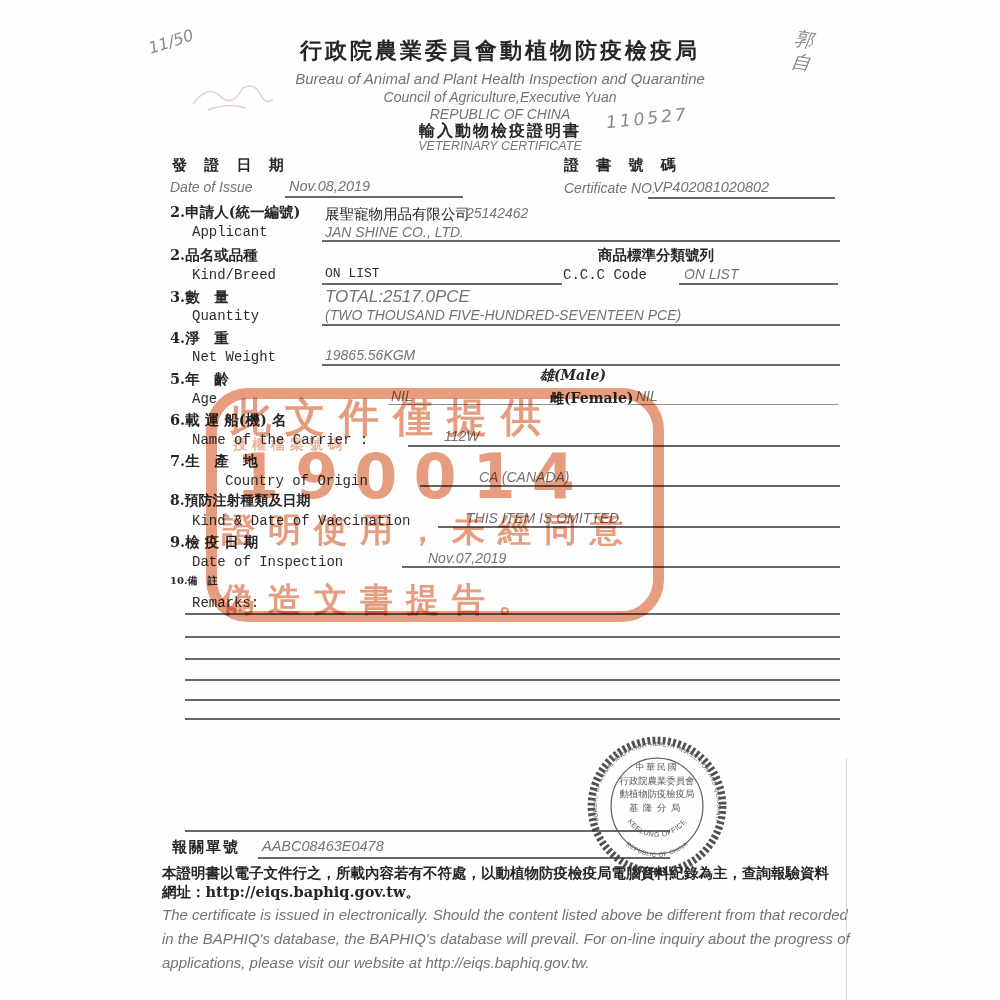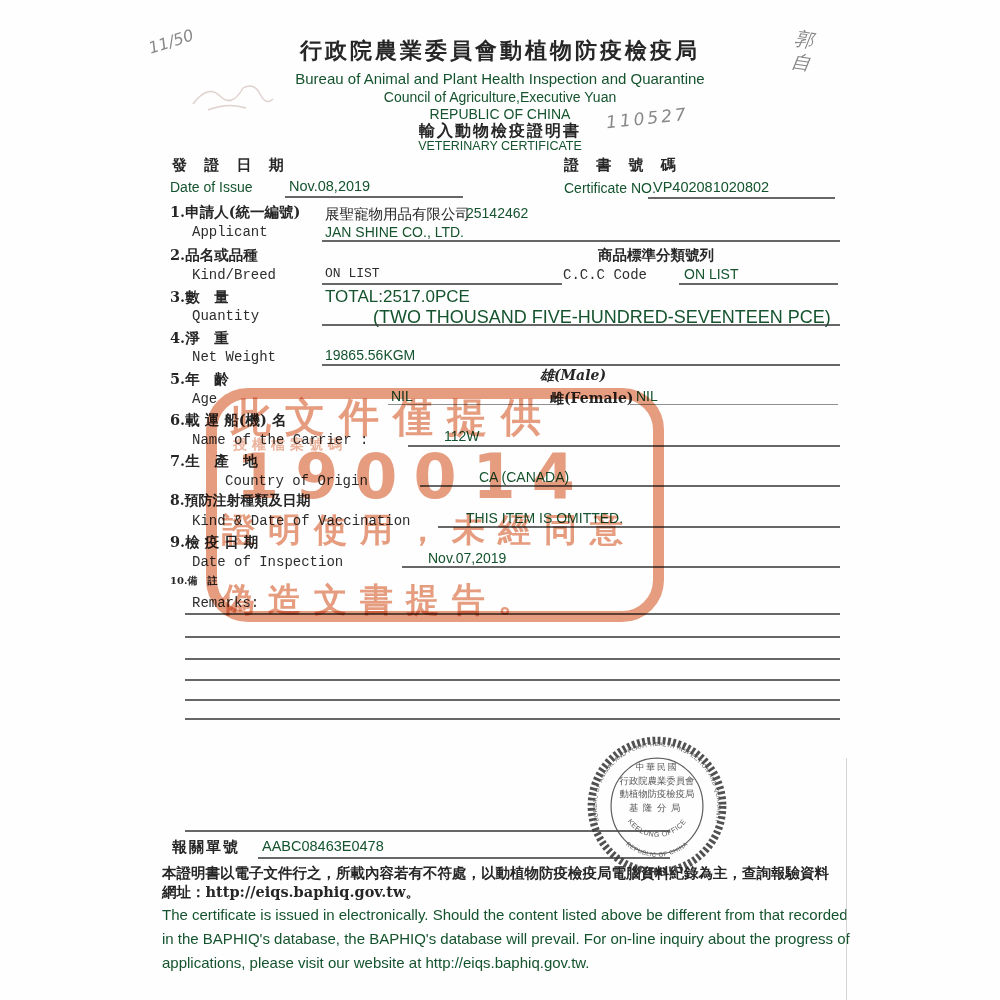--- a/index.html
+++ b/index.html
@@ -1,21 +1,21 @@
 <!DOCTYPE html>
 <html><head>
 <meta charset="utf-8">
 <style>
   html,body{margin:0;padding:0;}
   body{width:1000px;height:1000px;background:#ffffff;position:relative;overflow:hidden;}
   .page{position:absolute;left:0;top:0;width:1000px;height:1000px;background:#fefefe;}
   .abs{position:absolute;white-space:nowrap;}
   .kai{font-family:"DejaVu Serif","Liberation Serif",serif;font-weight:bold;color:#262626;}
   .tw{font-family:"Liberation Mono","DejaVu Sans Mono",monospace;color:#2d2d2d;}
-  .sans{font-family:"Liberation Sans","DejaVu Sans",sans-serif;color:#14532d;}
+  .sans{font-family:"Liberation Sans","DejaVu Sans",sans-serif;color:#737373;font-style:italic;}
   .ctr{text-align:center;width:1000px;left:0;}
   .ul{position:absolute;height:0;border-bottom:2px solid rgba(60,60,60,.78);}
   .ul.faint{border-bottom:1.6px solid rgba(70,70,70,.6);}
   .hand{font-family:"DejaVu Sans",sans-serif;font-style:italic;color:#6b6b6b;opacity:.8;}
   .stamp-box{position:absolute;left:206px;top:388px;width:436px;height:212px;
     border:11px solid #e08560;border-radius:42px;mix-blend-mode:multiply;opacity:.8;
     pointer-events:none;}
   .wm{position:absolute;font-family:"DejaVu Sans","Liberation Sans",sans-serif;
     font-weight:bold;color:#e08560;mix-blend-mode:multiply;opacity:.8;pointer-events:none;}
   .scan-line{position:absolute;width:1px;background:#c2c2c2;opacity:.7;}
@@ -43,40 +43,40 @@
   <div class="abs kai" style="left:172px;top:156px;font-size:15px;letter-spacing:6px;">發 證 日 期</div>
   <div class="abs sans" style="left:170px;top:179px;font-size:14px;">Date of Issue</div>
   <div class="abs sans" style="left:289px;top:178px;font-size:14.5px;">Nov.08,2019</div>
   <div class="ul" style="left:285px;top:196px;width:178px;"></div>
 
   <div class="abs kai" style="left:564px;top:156px;font-size:15px;letter-spacing:6px;">證 書 號 碼</div>
   <div class="abs sans" style="left:564px;top:180px;font-size:14px;">Certificate NO.</div>
   <div class="abs sans" style="left:653px;top:179px;font-size:14.5px;">VP402081020802</div>
   <div class="ul" style="left:648px;top:197px;width:187px;"></div>
 
-  <div class="abs kai" style="left:170px;top:203px;font-size:14.5px;">1.申請人(統一編號)</div>
+  <div class="abs kai" style="left:170px;top:203px;font-size:14.5px;">2.申請人(統一編號)</div>
   <div class="abs tw" style="left:192px;top:224px;font-size:14px;">Applicant</div>
   <div class="abs kai" style="left:325px;top:205px;font-size:14.5px;font-weight:normal;">展聖寵物用品有限公司</div>
   <div class="abs sans" style="left:466px;top:205px;font-size:14px;">25142462</div>
   <div class="abs sans" style="left:325px;top:224px;font-size:14px;">JAN SHINE CO., LTD.</div>
   <div class="ul" style="left:322px;top:240px;width:518px;"></div>
 
   <div class="abs kai" style="left:170px;top:246px;font-size:14.5px;">2.品名或品種</div>
   <div class="abs tw" style="left:192px;top:267px;font-size:14px;">Kind/Breed</div>
   <div class="abs tw" style="left:325px;top:266px;font-size:13px;">ON LIST</div>
   <div class="ul" style="left:322px;top:283px;width:240px;"></div>
   <div class="abs kai" style="left:598px;top:246px;font-size:14.5px;">商品標準分類號列</div>
   <div class="abs tw" style="left:563px;top:267px;font-size:14px;">C.C.C Code</div>
   <div class="abs sans" style="left:684px;top:266px;font-size:14px;">ON LIST</div>
   <div class="ul" style="left:679px;top:283px;width:159px;"></div>
 
   <div class="abs kai" style="left:170px;top:288px;font-size:14.5px;">3.數　量</div>
   <div class="abs sans" style="left:325px;top:287px;font-size:17px;">TOTAL:2517.0PCE</div>
   <div class="abs tw" style="left:192px;top:308px;font-size:14px;">Quantity</div>
-  <div class="abs sans" style="left:325px;top:307px;font-size:18px;margin-left:48px;">(TWO THOUSAND FIVE-HUNDRED-SEVENTEEN PCE)</div>
+  <div class="abs sans" style="left:325px;top:307px;font-size:14px;">(TWO THOUSAND FIVE-HUNDRED-SEVENTEEN PCE)</div>
   <div class="ul" style="left:322px;top:324px;width:518px;"></div>
 
   <div class="abs kai" style="left:170px;top:329px;font-size:14.5px;">4.淨　重</div>
   <div class="abs tw" style="left:192px;top:349px;font-size:14px;">Net Weight</div>
   <div class="abs sans" style="left:325px;top:347px;font-size:14px;">19865.56KGM</div>
   <div class="ul" style="left:322px;top:364px;width:518px;"></div>
 
   <div class="abs kai" style="left:170px;top:370px;font-size:14.5px;">5.年　齡</div>
   <div class="abs tw" style="left:192px;top:391px;font-size:14px;">Age</div>
   <div class="abs sans" style="left:391px;top:388px;font-size:14px;">NIL</div>

